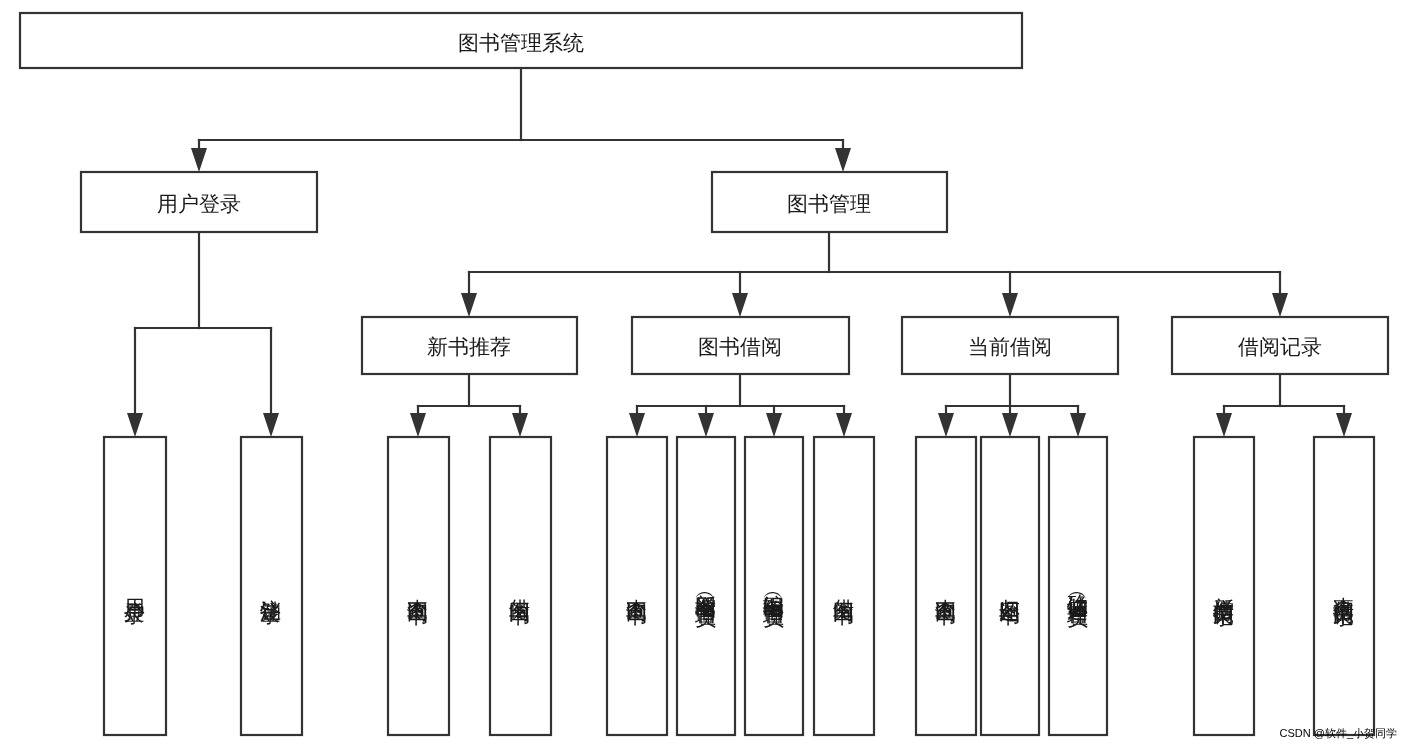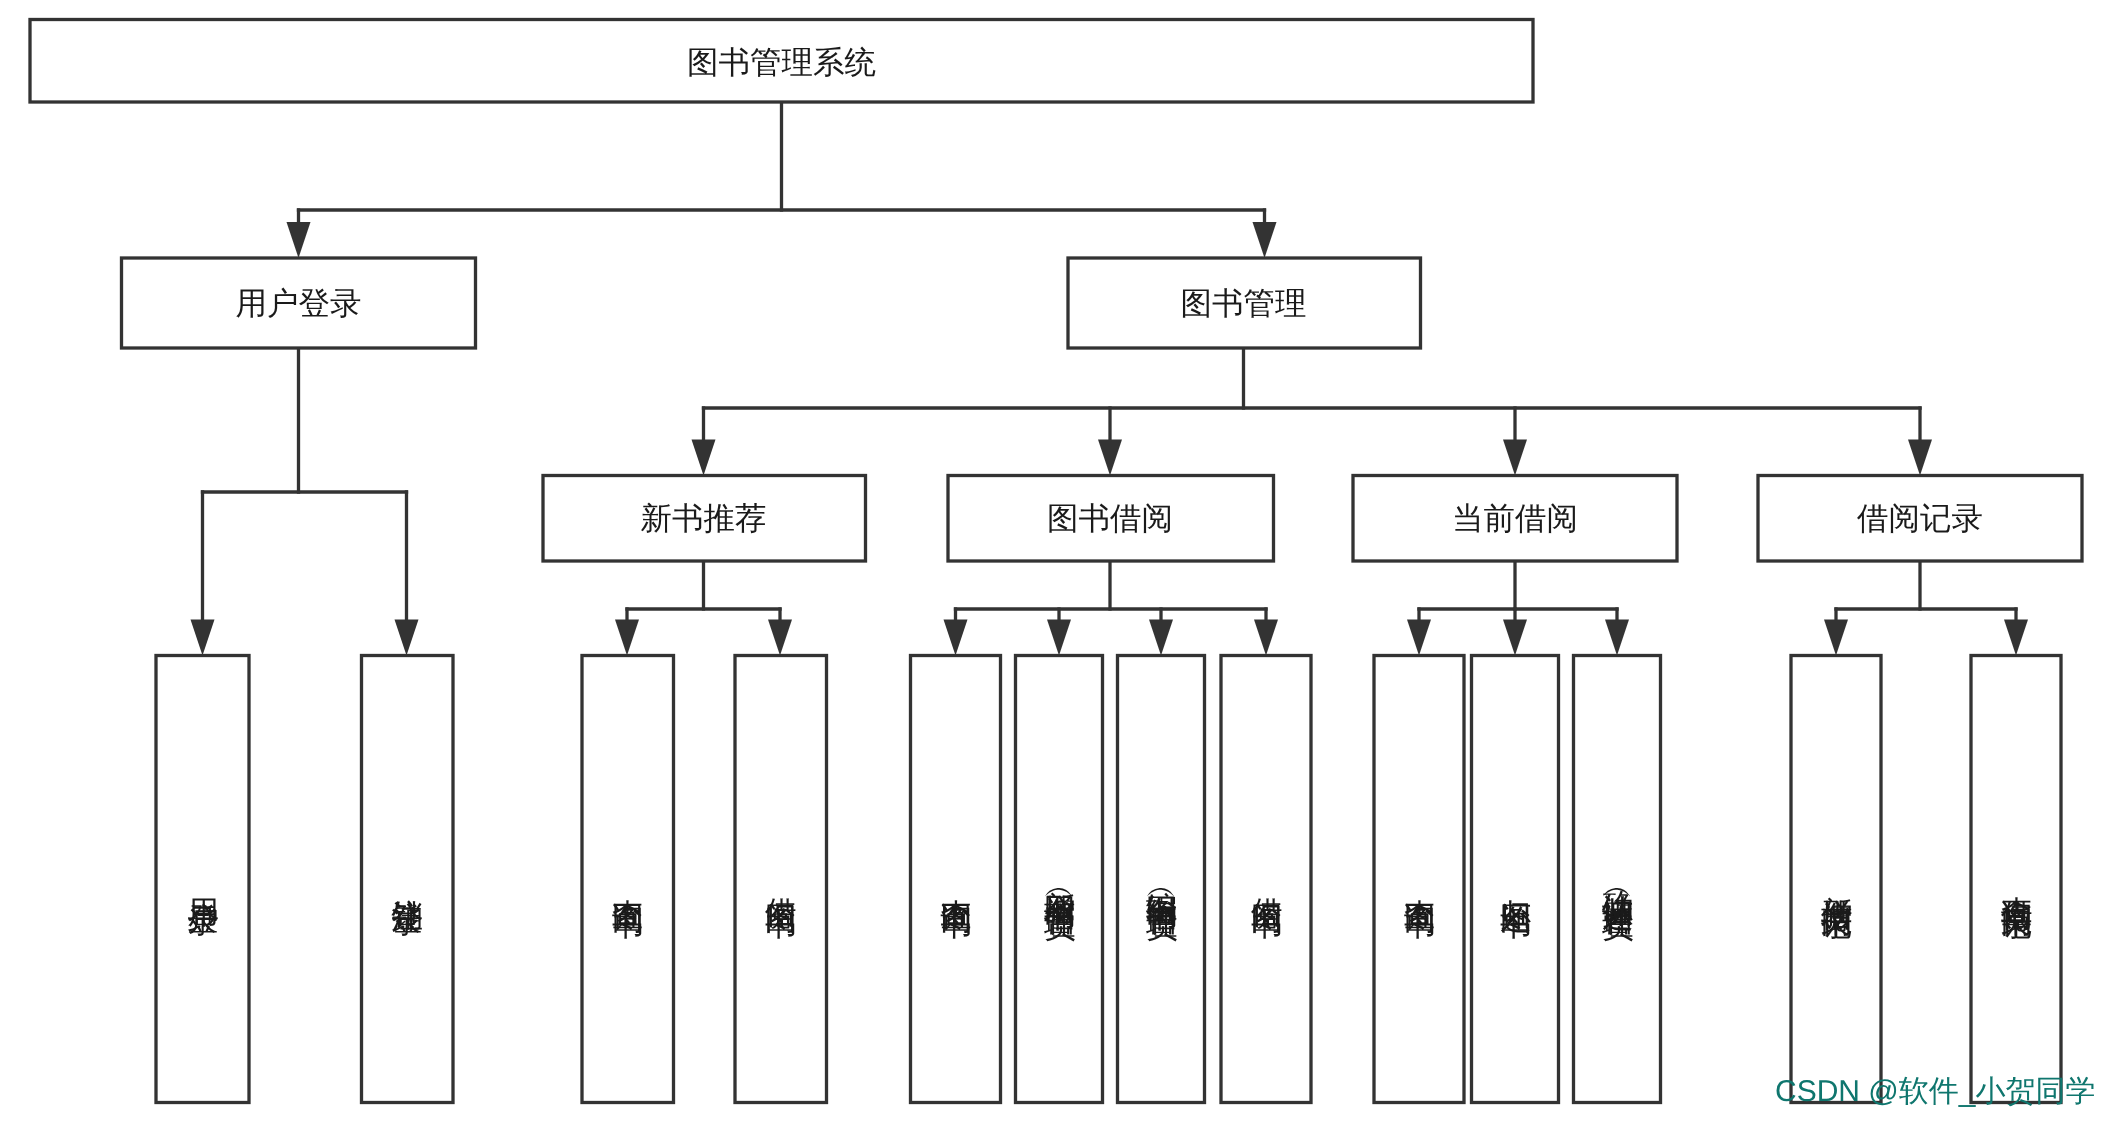--- a/index.html
+++ b/index.html
@@ -55,22 +55,22 @@
     text-anchor: middle;
     dominant-baseline: central;
     writing-mode: vertical-rl;
     letter-spacing: 2px;
   }
   #watermark {
     position: absolute;
     right: 8px;
     bottom: 6px;
     font-family: "Liberation Sans", "DejaVu Sans", sans-serif;
-    font-size: 20px;
-    color: #0f766e;
+    font-size: 11px;
+    color: #000000;
     white-space: nowrap;
     pointer-events: none;
     user-select: none;
   }
 </style>
 </head>
 <body>
 
 <div id="diagram-root">
 <svg class="flow" viewBox="0 0 1405 747" xmlns="http://www.w3.org/2000/svg">

